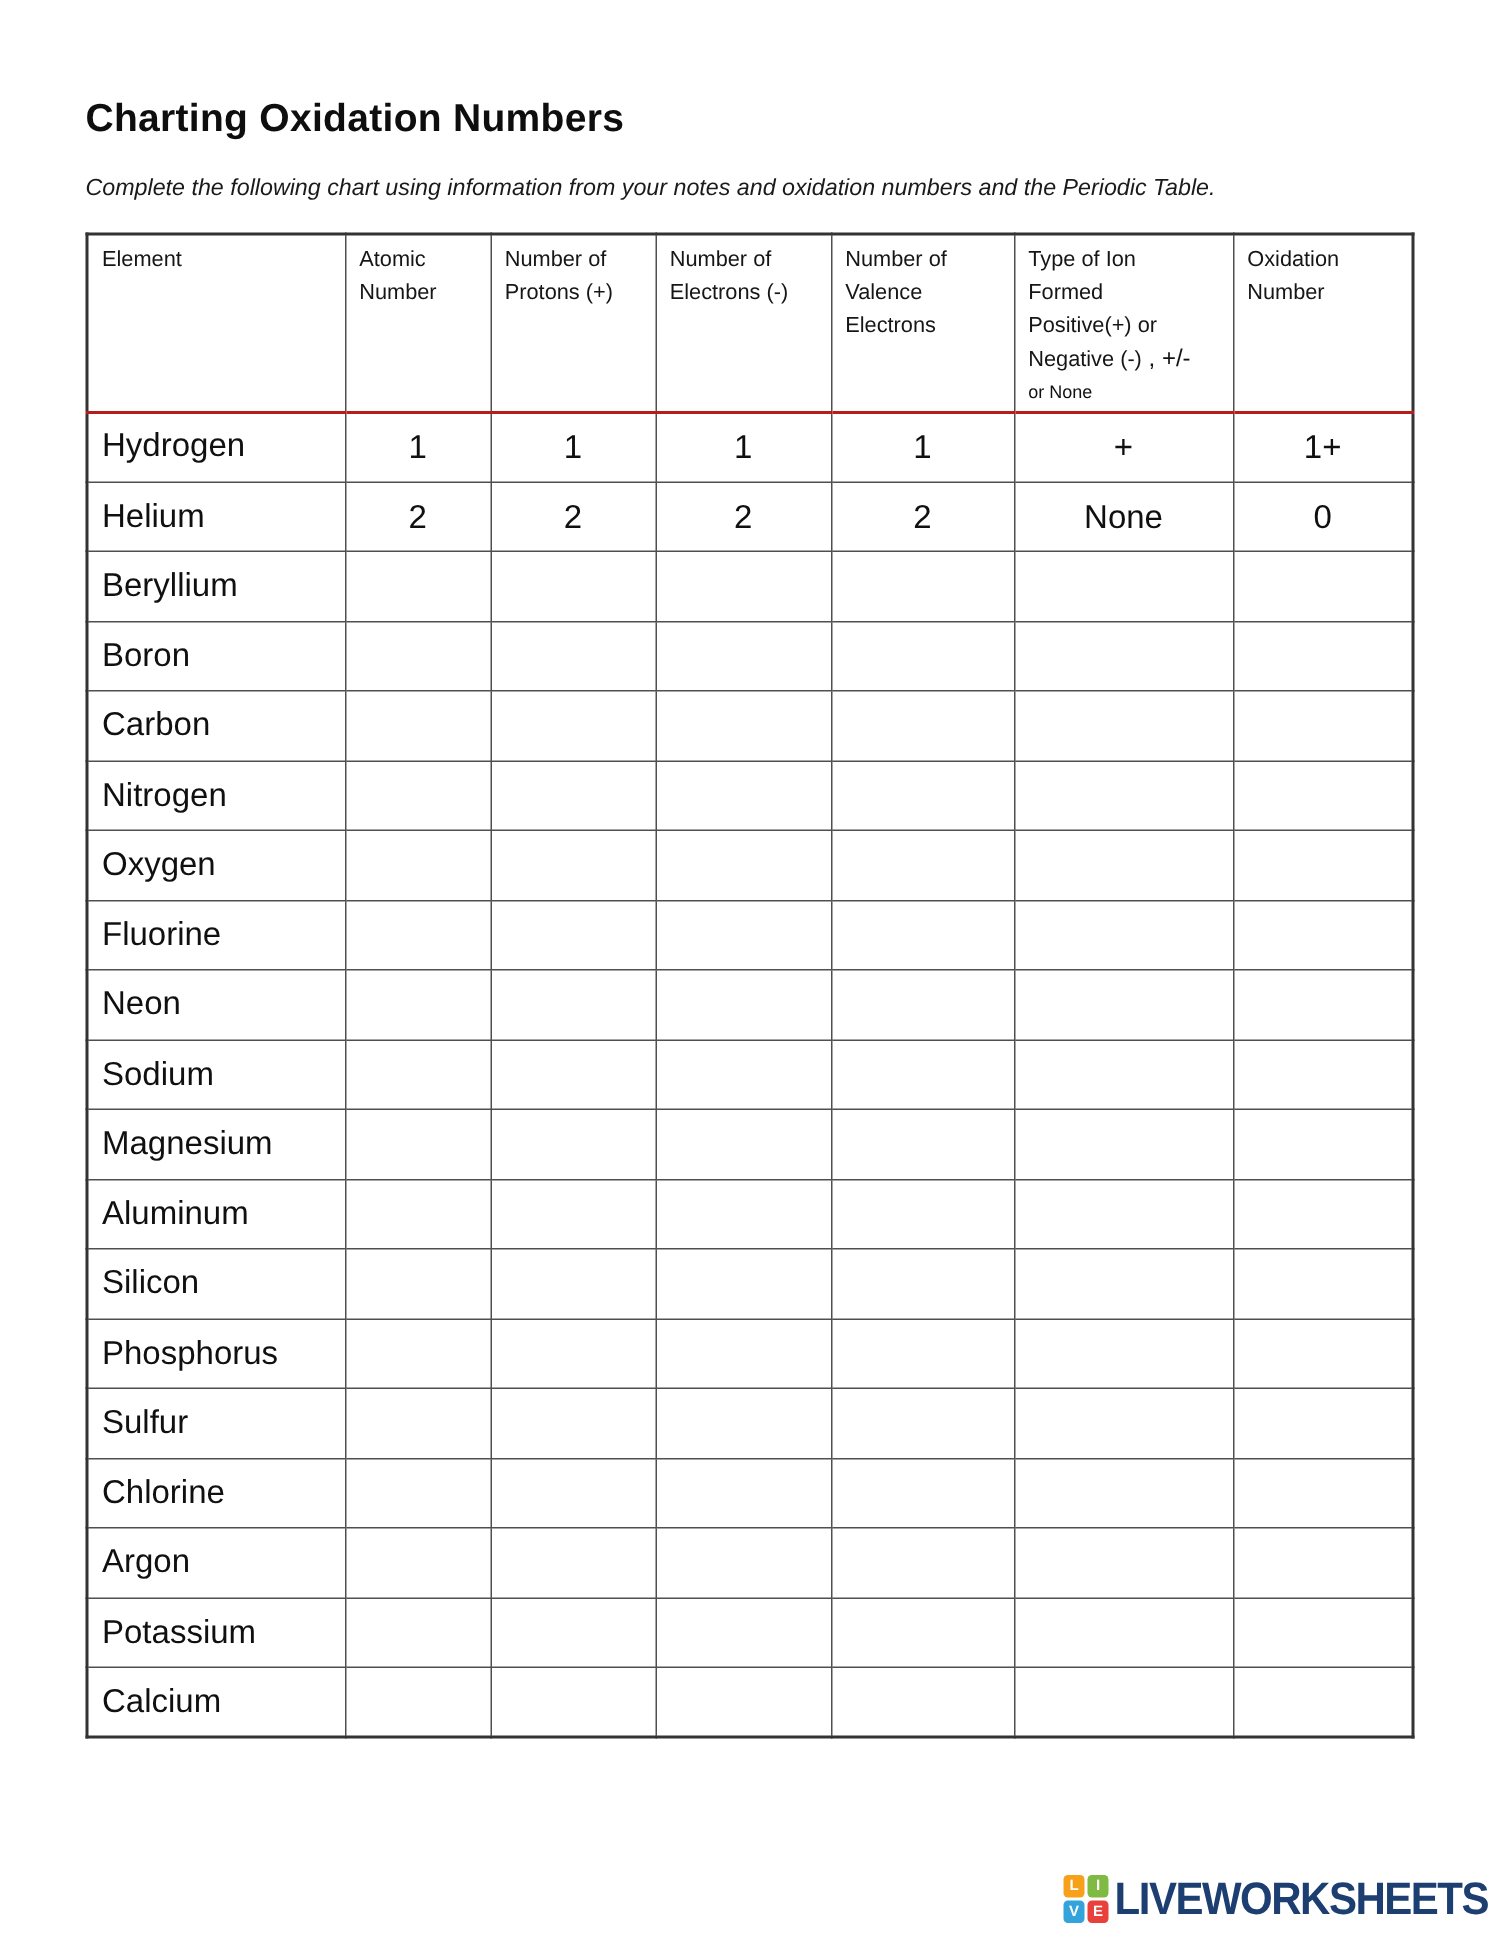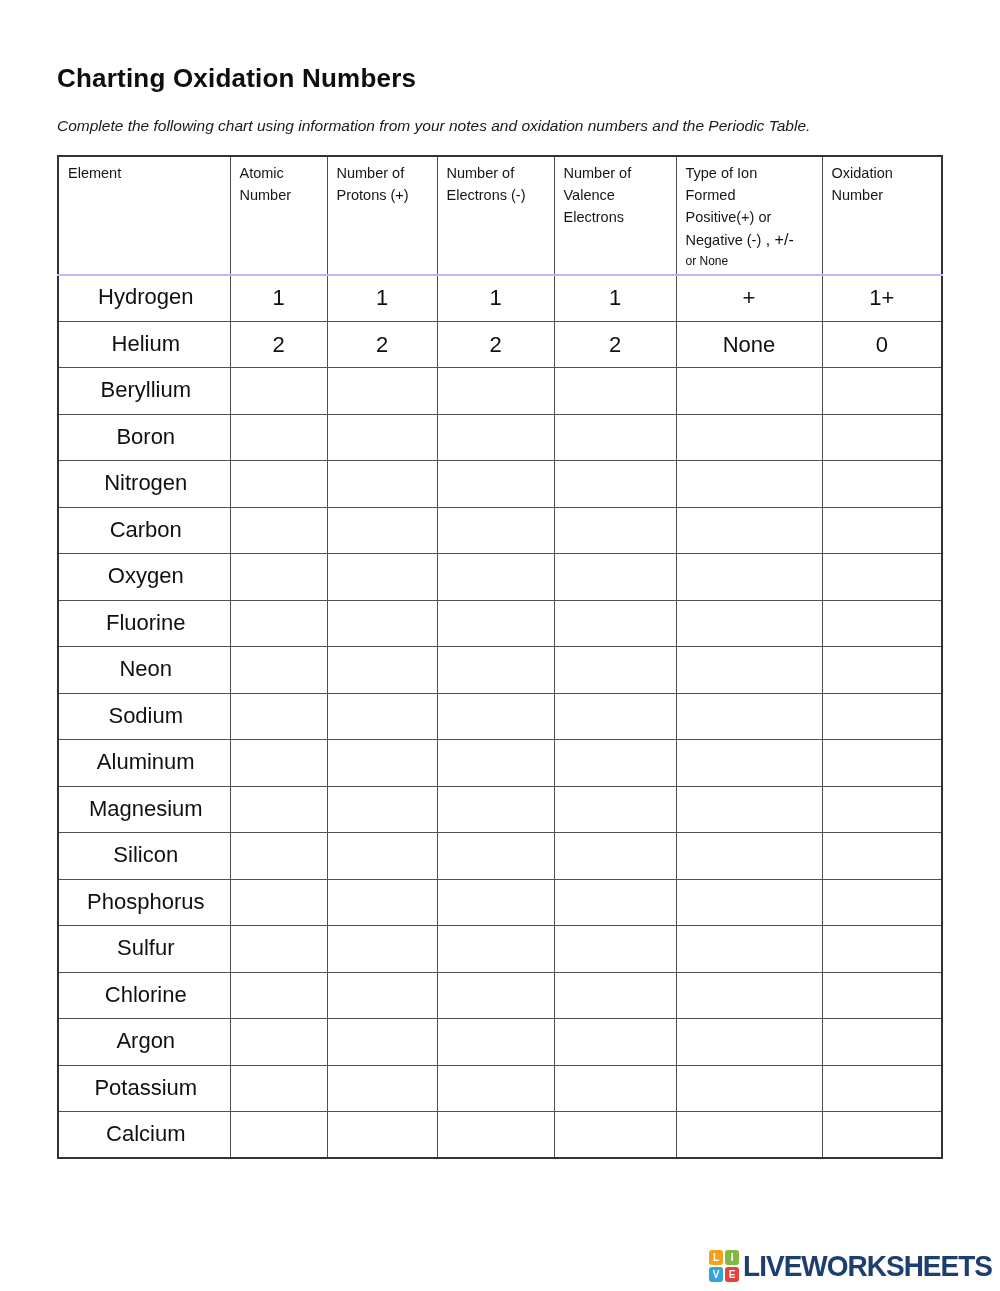--- a/index.html
+++ b/index.html
@@ -44,40 +44,40 @@
   }
   .chart thead th {
     height: 112px;
     vertical-align: top;
     text-align: left;
     padding: 6px 6px 4px 9px;
     font-size: 14.5px;
     font-weight: 400;
     color: #161616;
     line-height: 1.5;
-    border-bottom: 2px solid #c4b5fd;
+    border-bottom: 2px solid #b91c1c;
   }
   .hline { display: block; }
   .answer-inline {
     font-size: 16px;
     color: #111111;
   }
   .answer-line {
     display: block;
     font-size: 12px;
     color: #111111;
     line-height: 1.3;
     margin-top: 2px;
   }
   .chart tbody tr { height: 46.5px; }
   td.element-cell {
     font-size: 22px;
     color: #101010;
     padding: 1px 6px 3px 9px;
-    text-align: center;
+    text-align: left;
     vertical-align: middle;
   }
   td.value-cell {
     font-size: 22px;
     color: #101010;
     text-align: center;
     vertical-align: middle;
   }
   .logo {
     position: absolute;
@@ -196,38 +196,38 @@
         <tr>
           <td class="element-cell">Boron</td>
           <td class="value-cell"></td>
           <td class="value-cell"></td>
           <td class="value-cell"></td>
           <td class="value-cell"></td>
           <td class="value-cell"></td>
           <td class="value-cell"></td>
         </tr>
         <tr>
+          <td class="element-cell">Carbon</td>
+          <td class="value-cell"></td>
+          <td class="value-cell"></td>
+          <td class="value-cell"></td>
+          <td class="value-cell"></td>
+          <td class="value-cell"></td>
+          <td class="value-cell"></td>
+        </tr>
+        <tr>
           <td class="element-cell">Nitrogen</td>
           <td class="value-cell"></td>
           <td class="value-cell"></td>
           <td class="value-cell"></td>
           <td class="value-cell"></td>
           <td class="value-cell"></td>
           <td class="value-cell"></td>
         </tr>
         <tr>
-          <td class="element-cell">Carbon</td>
-          <td class="value-cell"></td>
-          <td class="value-cell"></td>
-          <td class="value-cell"></td>
-          <td class="value-cell"></td>
-          <td class="value-cell"></td>
-          <td class="value-cell"></td>
-        </tr>
-        <tr>
           <td class="element-cell">Oxygen</td>
           <td class="value-cell"></td>
           <td class="value-cell"></td>
           <td class="value-cell"></td>
           <td class="value-cell"></td>
           <td class="value-cell"></td>
           <td class="value-cell"></td>
         </tr>
         <tr>
           <td class="element-cell">Fluorine</td>
@@ -250,30 +250,30 @@
         <tr>
           <td class="element-cell">Sodium</td>
           <td class="value-cell"></td>
           <td class="value-cell"></td>
           <td class="value-cell"></td>
           <td class="value-cell"></td>
           <td class="value-cell"></td>
           <td class="value-cell"></td>
         </tr>
         <tr>
+          <td class="element-cell">Magnesium</td>
+          <td class="value-cell"></td>
+          <td class="value-cell"></td>
+          <td class="value-cell"></td>
+          <td class="value-cell"></td>
+          <td class="value-cell"></td>
+          <td class="value-cell"></td>
+        </tr>
+        <tr>
           <td class="element-cell">Aluminum</td>
-          <td class="value-cell"></td>
-          <td class="value-cell"></td>
-          <td class="value-cell"></td>
-          <td class="value-cell"></td>
-          <td class="value-cell"></td>
-          <td class="value-cell"></td>
-        </tr>
-        <tr>
-          <td class="element-cell">Magnesium</td>
           <td class="value-cell"></td>
           <td class="value-cell"></td>
           <td class="value-cell"></td>
           <td class="value-cell"></td>
           <td class="value-cell"></td>
           <td class="value-cell"></td>
         </tr>
         <tr>
           <td class="element-cell">Silicon</td>
           <td class="value-cell"></td>

